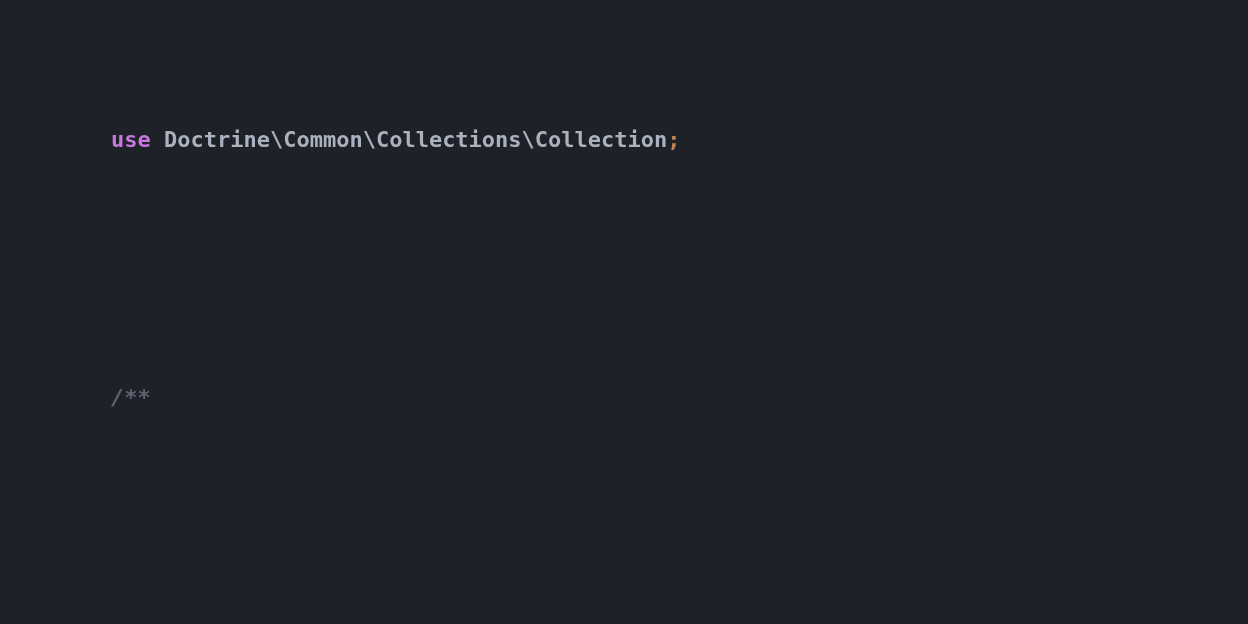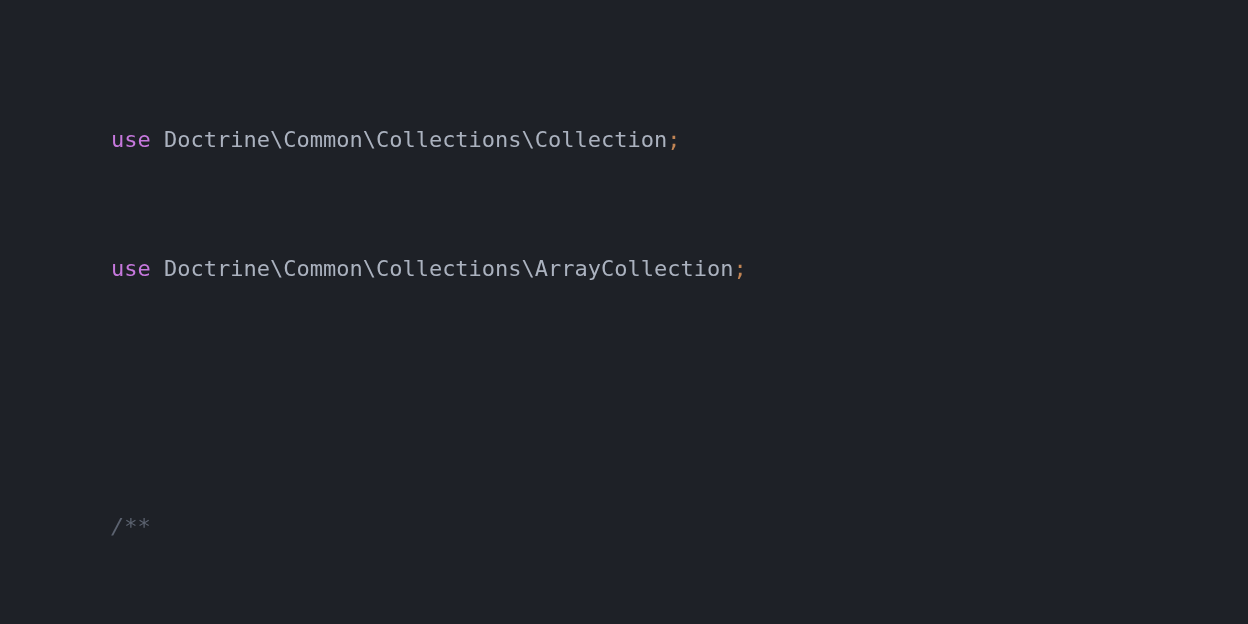--- a/index.html
+++ b/index.html
@@ -34,34 +34,32 @@
     .semi {
       color: #c18454;
     }
     .comment {
       color: #5c6370;
       font-style: italic;
     }
     .line-content {
       position: relative;
       z-index: 1;
+      font-weight: bold;
     }
   </style>
 </head>
 <body>
 
 <div class="editor">
 
   <div class="line">
     <span class="line-content"><span class="kw-use">use</span><span class="ns"> Doctrine\Common\Collections\Collection</span><span class="semi">;</span></span>
   </div>
 
-  <div class="line">
-    <span class="line-content"><span class="kw-use">use</span><span class="ns"> Doctrine\Common\Collections\ArrayCollection</span><span class="semi">;</span></span>
-  </div>
 
   <div class="line">
     <span class="line-content"> </span>
   </div>
 
   <div class="line">
     <span class="line-content"><span class="comment">/**</span></span>
   </div>
 
   <div class="line">

